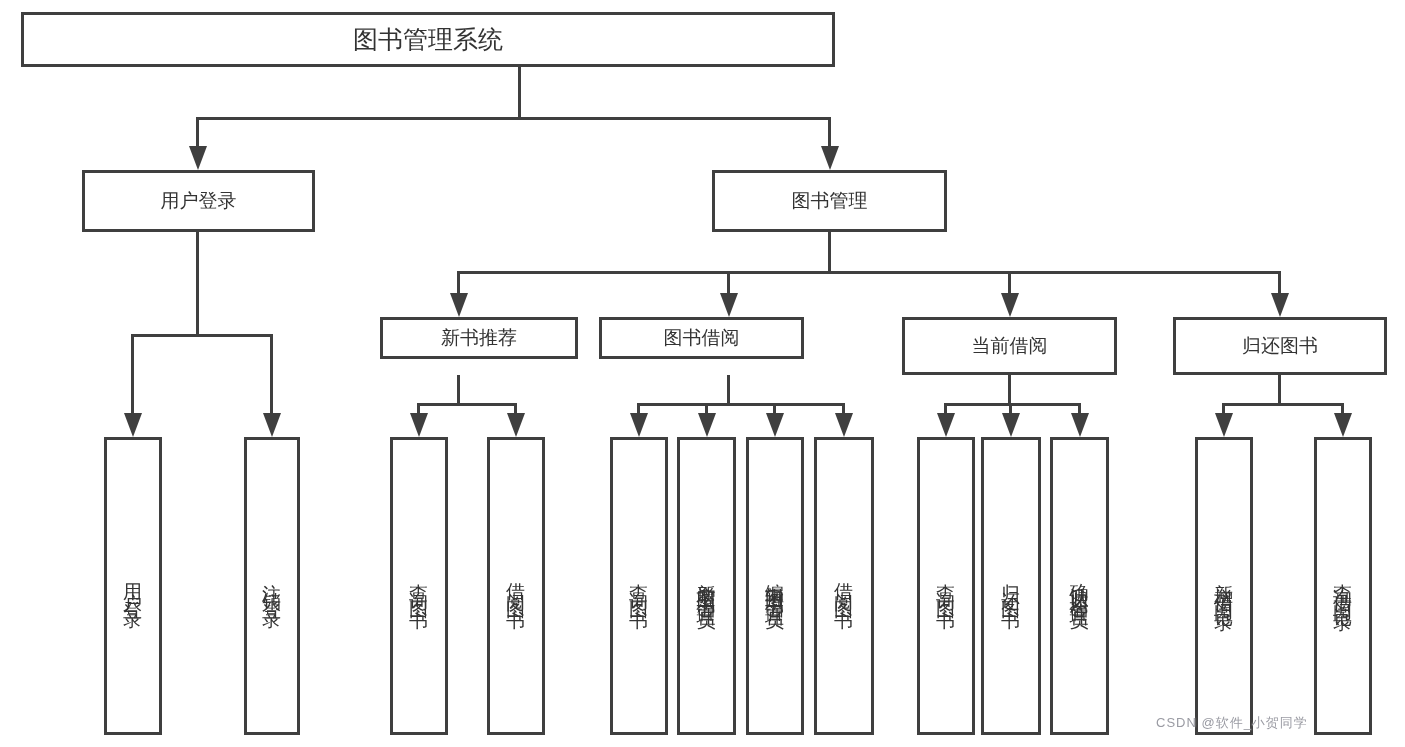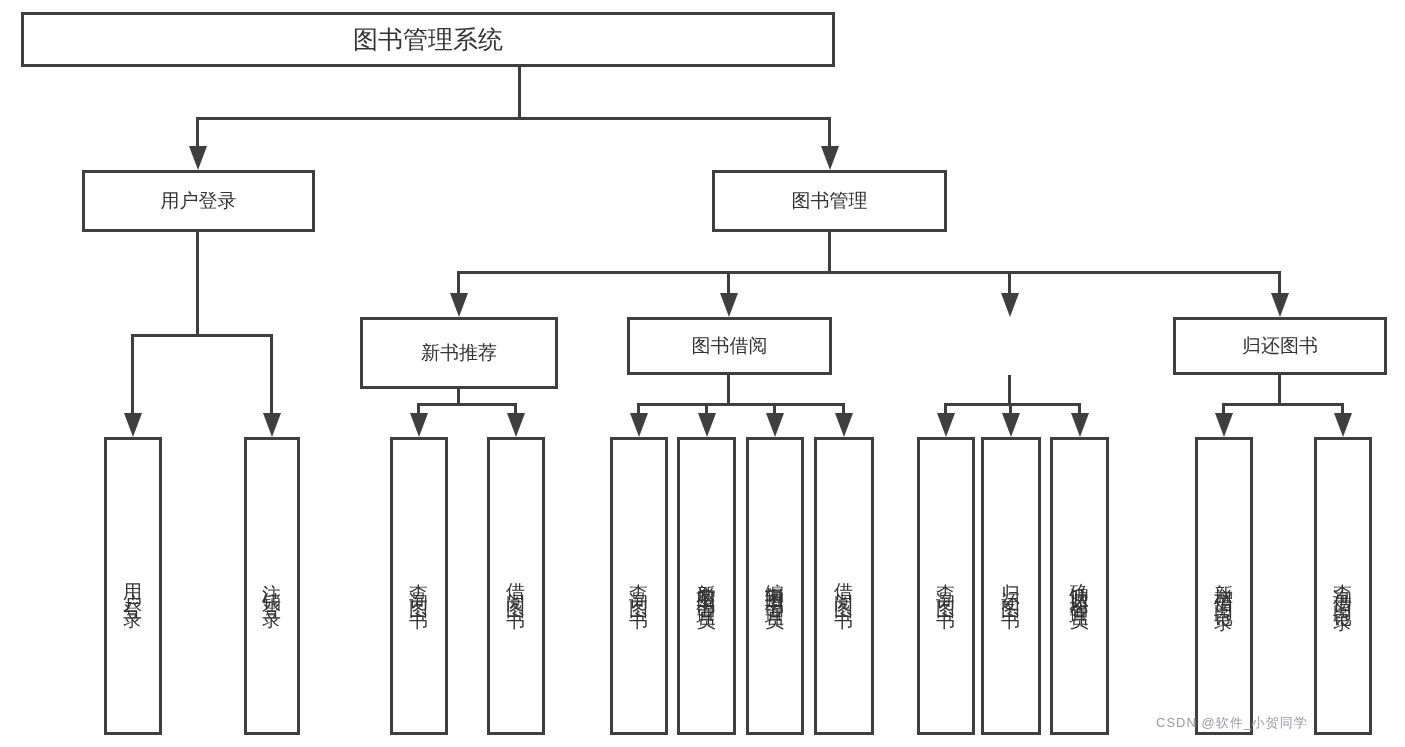--- a/index.html
+++ b/index.html
@@ -39,22 +39,23 @@
 </head>
 <body>
 
 <div class="canvas">
 
   <div class="box root-box" style="left:21px;top:12px;width:814px;height:55px">图书管理系统</div>
 
   <div class="box" style="left:82px;top:170px;width:233px;height:62px">用户登录</div>
   <div class="box" style="left:712px;top:170px;width:235px;height:62px">图书管理</div>
 
-  <div class="box" style="left:360px;top:317px;width:198px;height:72px">新书推荐</div>
-  <div class="box" style="left:627px;top:317px;width:205px;height:58px">图书借阅</div>
+  <div class="box" style="left:380px;top:317px;width:198px;height:42px">新书推荐</div>
+  <div class="box" style="left:599px;top:317px;width:205px;height:42px">图书借阅</div>
+  <div class="box" style="left:902px;top:317px;width:215px;height:58px">当前借阅</div>
   <div class="box" style="left:1173px;top:317px;width:214px;height:58px">归还图书</div>
 
   <div class="box vbox" style="left:104px;top:437px;width:58px;height:298px">
     <span class="vtext sp4">用户登录</span>
     </div>
   <div class="box vbox" style="left:244px;top:437px;width:56px;height:298px">
     <span class="vtext sp4">注销登录</span>
     </div>
 
   <div class="box vbox" style="left:390px;top:437px;width:58px;height:298px">

